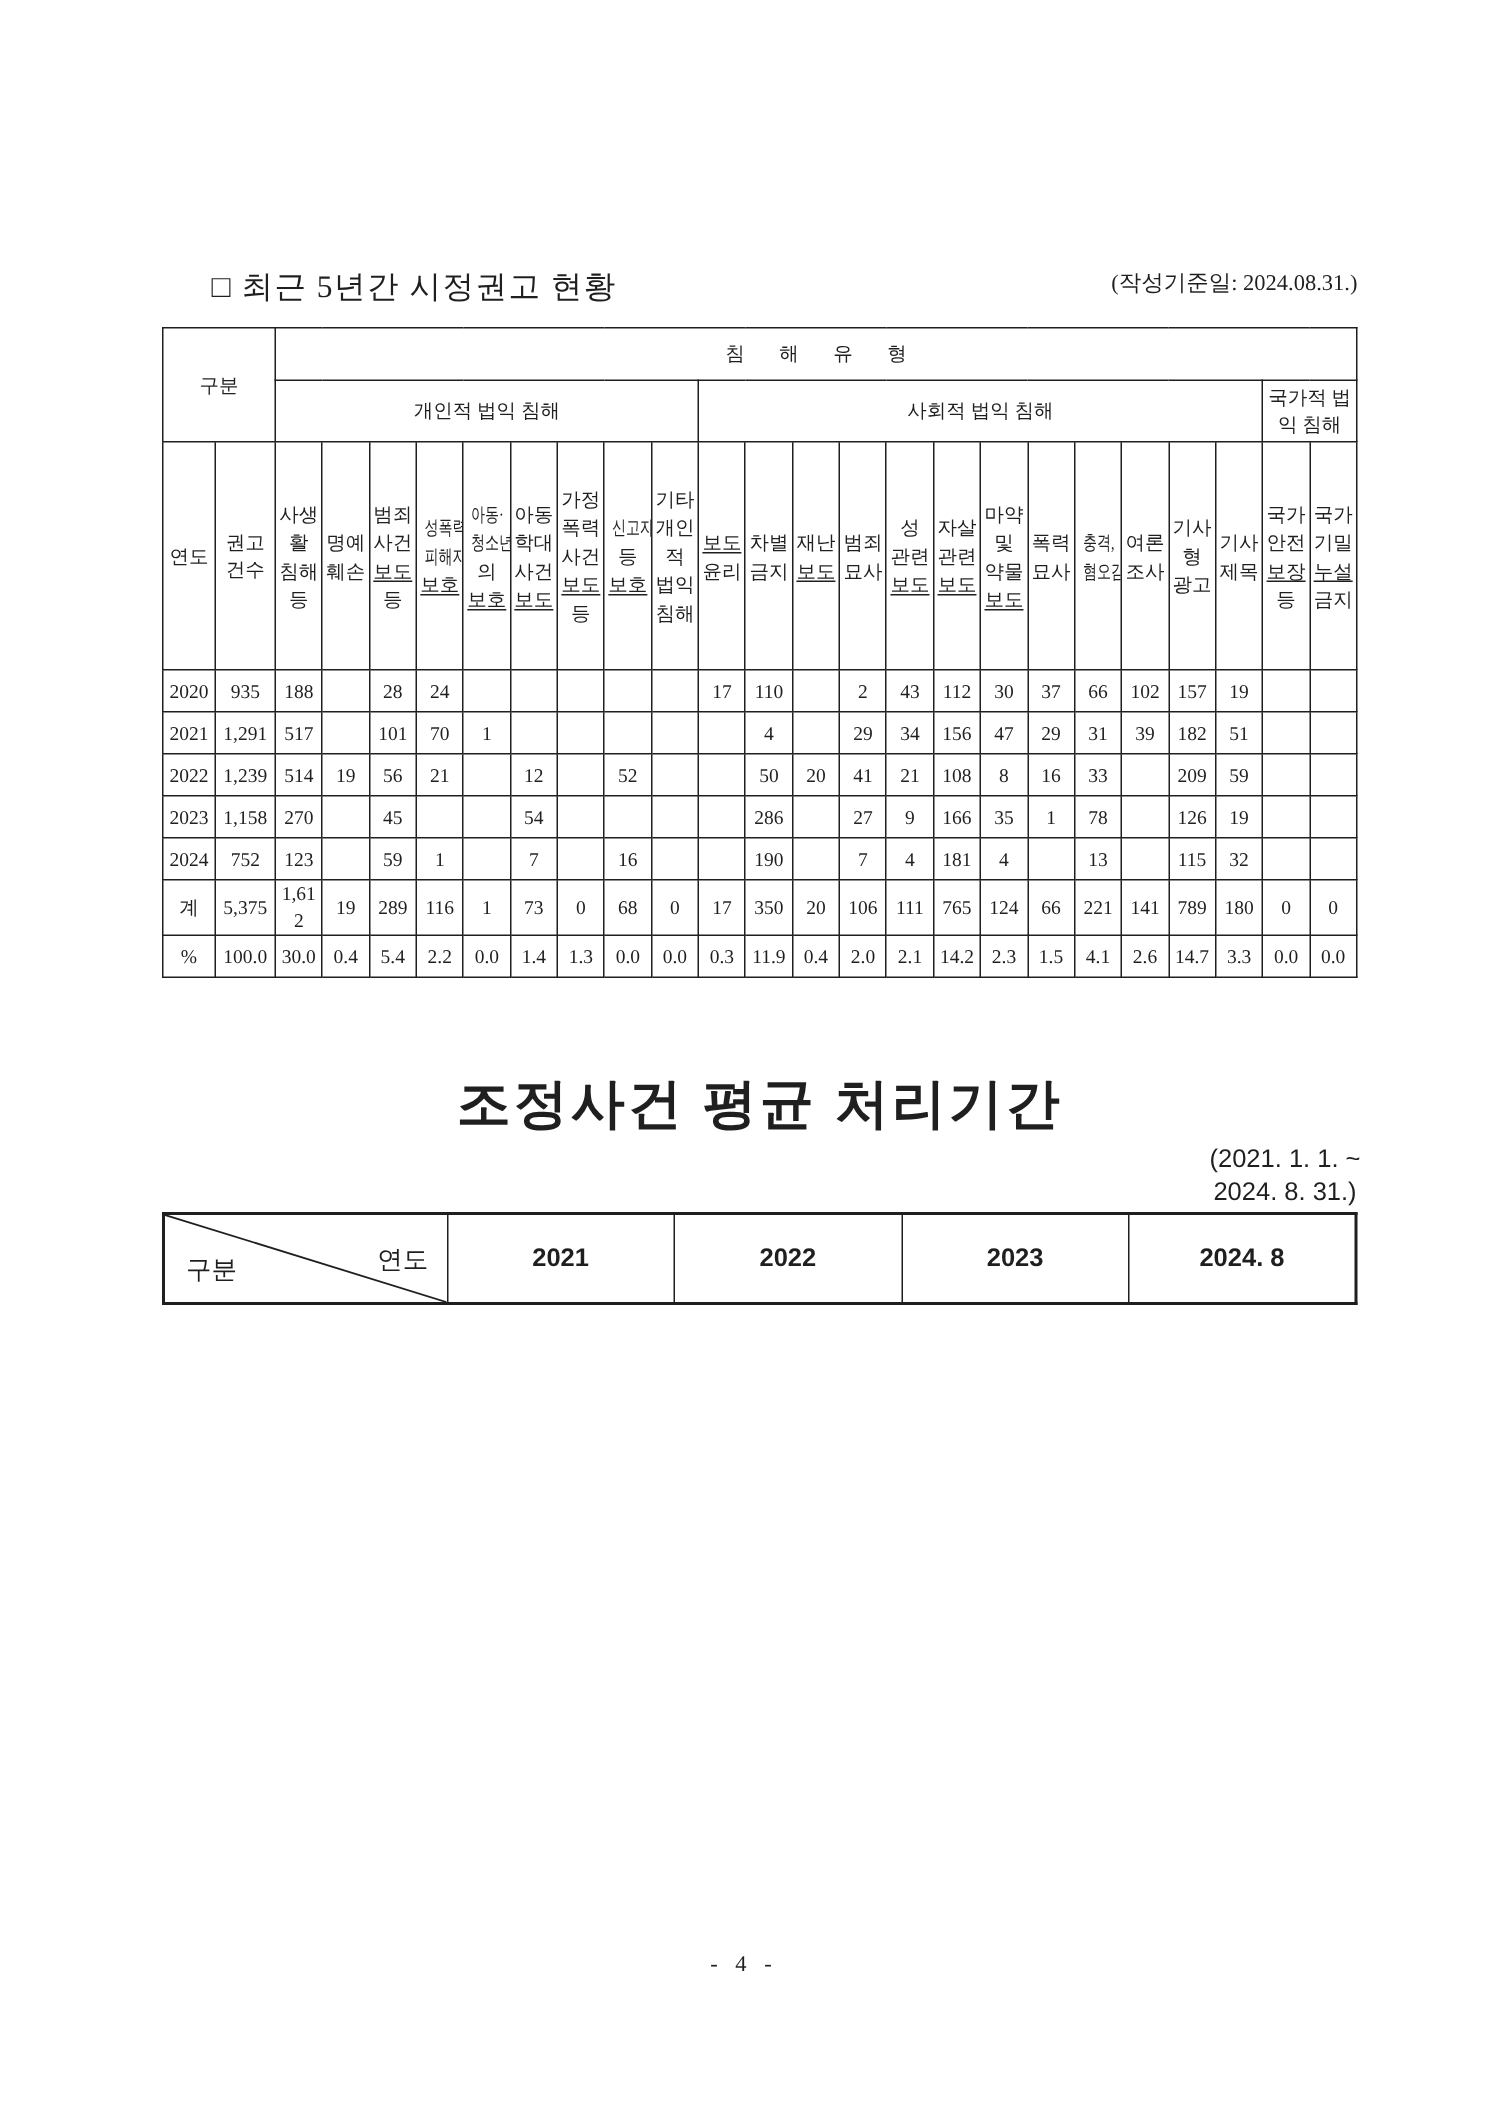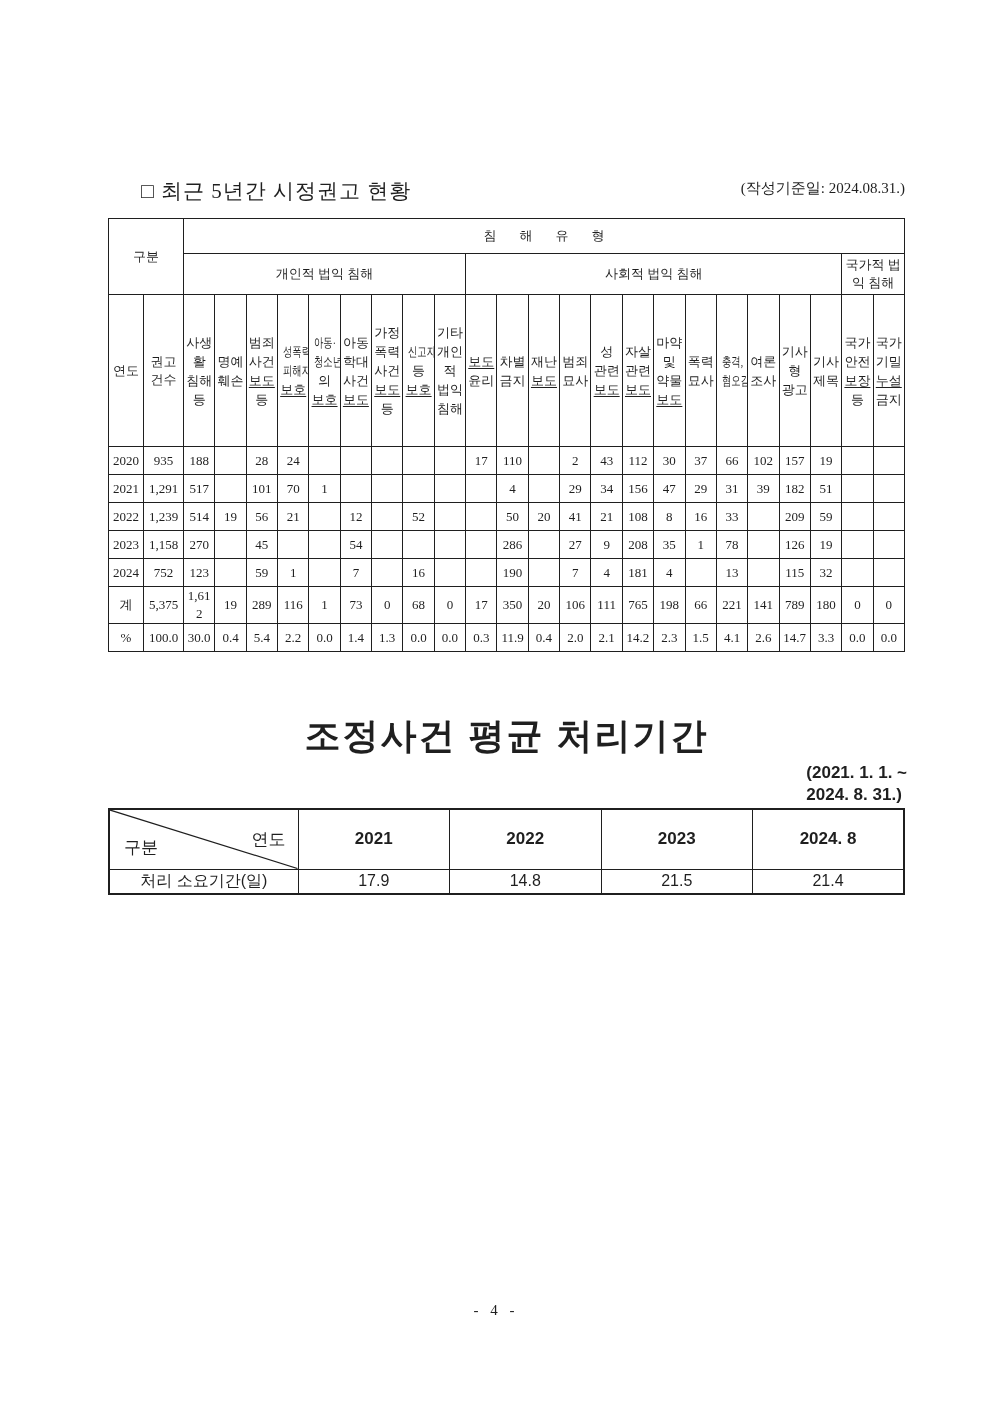--- a/index.html
+++ b/index.html
@@ -47,23 +47,23 @@
   td.num { font-size:13.5px; }
   td.ylab { font-size:13.5px; }
 
   
   .sec2-title {
     position:absolute; left:108px; top:712px; width:797px;
     text-align:center; font-family:"Liberation Sans","DejaVu Sans",sans-serif;
     font-weight:bold; font-size:36px; letter-spacing:2px; white-space:nowrap;
   }
   .sec2-period {
-    position:absolute; right:85px; top:762px; text-align:left;
+    position:absolute; right:85px; top:762px; text-align:center;
     font-family:"Liberation Sans","DejaVu Sans",sans-serif;
-    font-weight:bold; font-size:17px; line-height:22px; white-space:nowrap;
+    font-weight:normal; font-size:17px; line-height:22px; white-space:nowrap;
   }
 
   table.med {
     position:absolute; left:108px; top:808px; width:797px;
     border-collapse:collapse; table-layout:fixed;
     font-family:"Liberation Sans","DejaVu Sans",sans-serif;
     border:2px solid var(--ink);
   }
   table.med th, table.med td {
     border:1px solid var(--ink); text-align:center; vertical-align:middle;
@@ -347,21 +347,21 @@
         <td class="num"></td>
         <td class="num">54</td>
         <td class="num"></td>
         <td class="num"></td>
         <td class="num"></td>
         <td class="num"></td>
         <td class="num">286</td>
         <td class="num"></td>
         <td class="num">27</td>
         <td class="num">9</td>
-        <td class="num">208</td>
+        <td class="num">166</td>
         <td class="num">35</td>
         <td class="num">1</td>
         <td class="num">78</td>
         <td class="num"></td>
         <td class="num">126</td>
         <td class="num">19</td>
         <td class="num"></td>
         <td class="num"></td>
       </tr>
       <tr class="rd">
@@ -402,21 +402,21 @@
         <td class="num">73</td>
         <td class="num">0</td>
         <td class="num">68</td>
         <td class="num">0</td>
         <td class="num">17</td>
         <td class="num">350</td>
         <td class="num">20</td>
         <td class="num">106</td>
         <td class="num">111</td>
         <td class="num">765</td>
-        <td class="num">198</td>
+        <td class="num">124</td>
         <td class="num">66</td>
         <td class="num">221</td>
         <td class="num">141</td>
         <td class="num">789</td>
         <td class="num">180</td>
         <td class="num">0</td>
         <td class="num">0</td>
       </tr>
       <tr class="rd">
         <td class="ylab">%</td>
@@ -469,23 +469,16 @@
           <line x1="0" y1="0" x2="100" y2="100" stroke="#1f1f1f" stroke-width="1.2" vector-effect="non-scaling-stroke"></line>
         </svg>
         <span class="diag-bl">구분</span>
         <span class="diag-tr">연도</span>
       </td>
     <th>2021</th>
         <th>2022</th>
         <th>2023</th>
         <th>2024. 8</th>
       </tr>
-    <tr class="t2d" id="t2-data">
-      <td class="t2label">처리 소요기간(일)</td>
-    <td>17.9</td>
-        <td>14.8</td>
-        <td>21.5</td>
-        <td>21.4</td>
-      </tr>
   </tbody>
 </table>
 
 <div class="page-num">- 4 -</div>
 
 </body></html>

